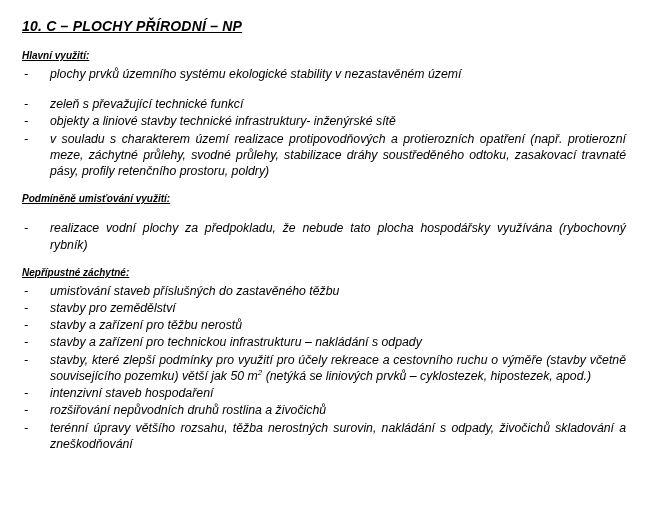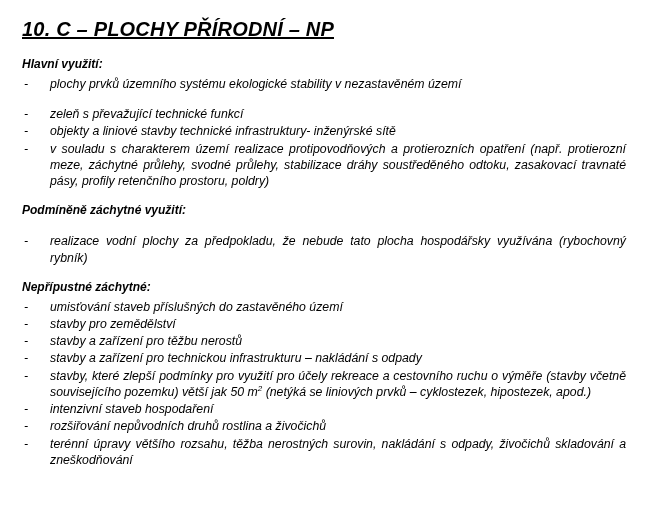--- a/index.html
+++ b/index.html
@@ -15,34 +15,35 @@
     overflow: hidden;
   }
   .page {
     width: 650px;
     height: 515px;
     box-sizing: border-box;
     padding: 18px 22px 0 22px;
     position: relative;
   }
   .doc-title {
-    font-size: 20px;
+    font-size: 14px;
     font-weight: bold;
     font-style: italic;
     text-decoration: underline;
     letter-spacing: 0.2px;
     margin: 0 0 16px 0;
   }
   .section {
     margin-bottom: 9px;
   }
   .section-heading {
-    font-size: 12px;
+    font-size: 10px;
     font-weight: bold;
     font-style: italic;
+    text-decoration: underline;
     margin: 0 0 5px 0;
   }
   .items {
     margin: 0;
     padding: 0;
     list-style: none;
   }
   .item {
     display: flex;
     align-items: flex-start;
@@ -104,35 +105,35 @@
         <span class="item-text">objekty a liniové stavby technické infrastruktury- inženýrské sítě</span>
       </li>
       <li class="item">
         <span class="dash">-</span>
         <span class="item-text">v souladu s charakterem území realizace protipovodňových a protierozních opatření (např. protierozní meze, záchytné průlehy, svodné průlehy, stabilizace dráhy soustředěného odtoku, zasakovací travnaté pásy, profily retenčního prostoru, poldry)</span>
       </li>
     </ul>
   </div>
 
   <div class="section gap-top">
-    <div class="section-heading">Podmíněně záchytné využití:</div>
+    <div class="section-heading">Podmíněně umisťování využití:</div>
     <ul class="items" style="margin-top:16px;">
       <li class="item">
         <span class="dash">-</span>
         <span class="item-text">realizace vodní plochy za předpokladu, že nebude tato plocha hospodářsky využívána (rybochovný rybník)</span>
       </li>
     </ul>
   </div>
 
   <div class="section gap-top">
     <div class="section-heading">Nepřípustné záchytné:</div>
     <ul class="items">
       <li class="item">
         <span class="dash">-</span>
-        <span class="item-text">umisťování staveb příslušných do zastavěného území</span>
+        <span class="item-text">umisťování staveb příslušných do zastavěného těžbu</span>
       </li>
       <li class="item">
         <span class="dash">-</span>
         <span class="item-text">stavby pro zemědělství</span>
       </li>
       <li class="item">
         <span class="dash">-</span>
         <span class="item-text">stavby a zařízení pro těžbu nerostů</span>
       </li>
       <li class="item">

